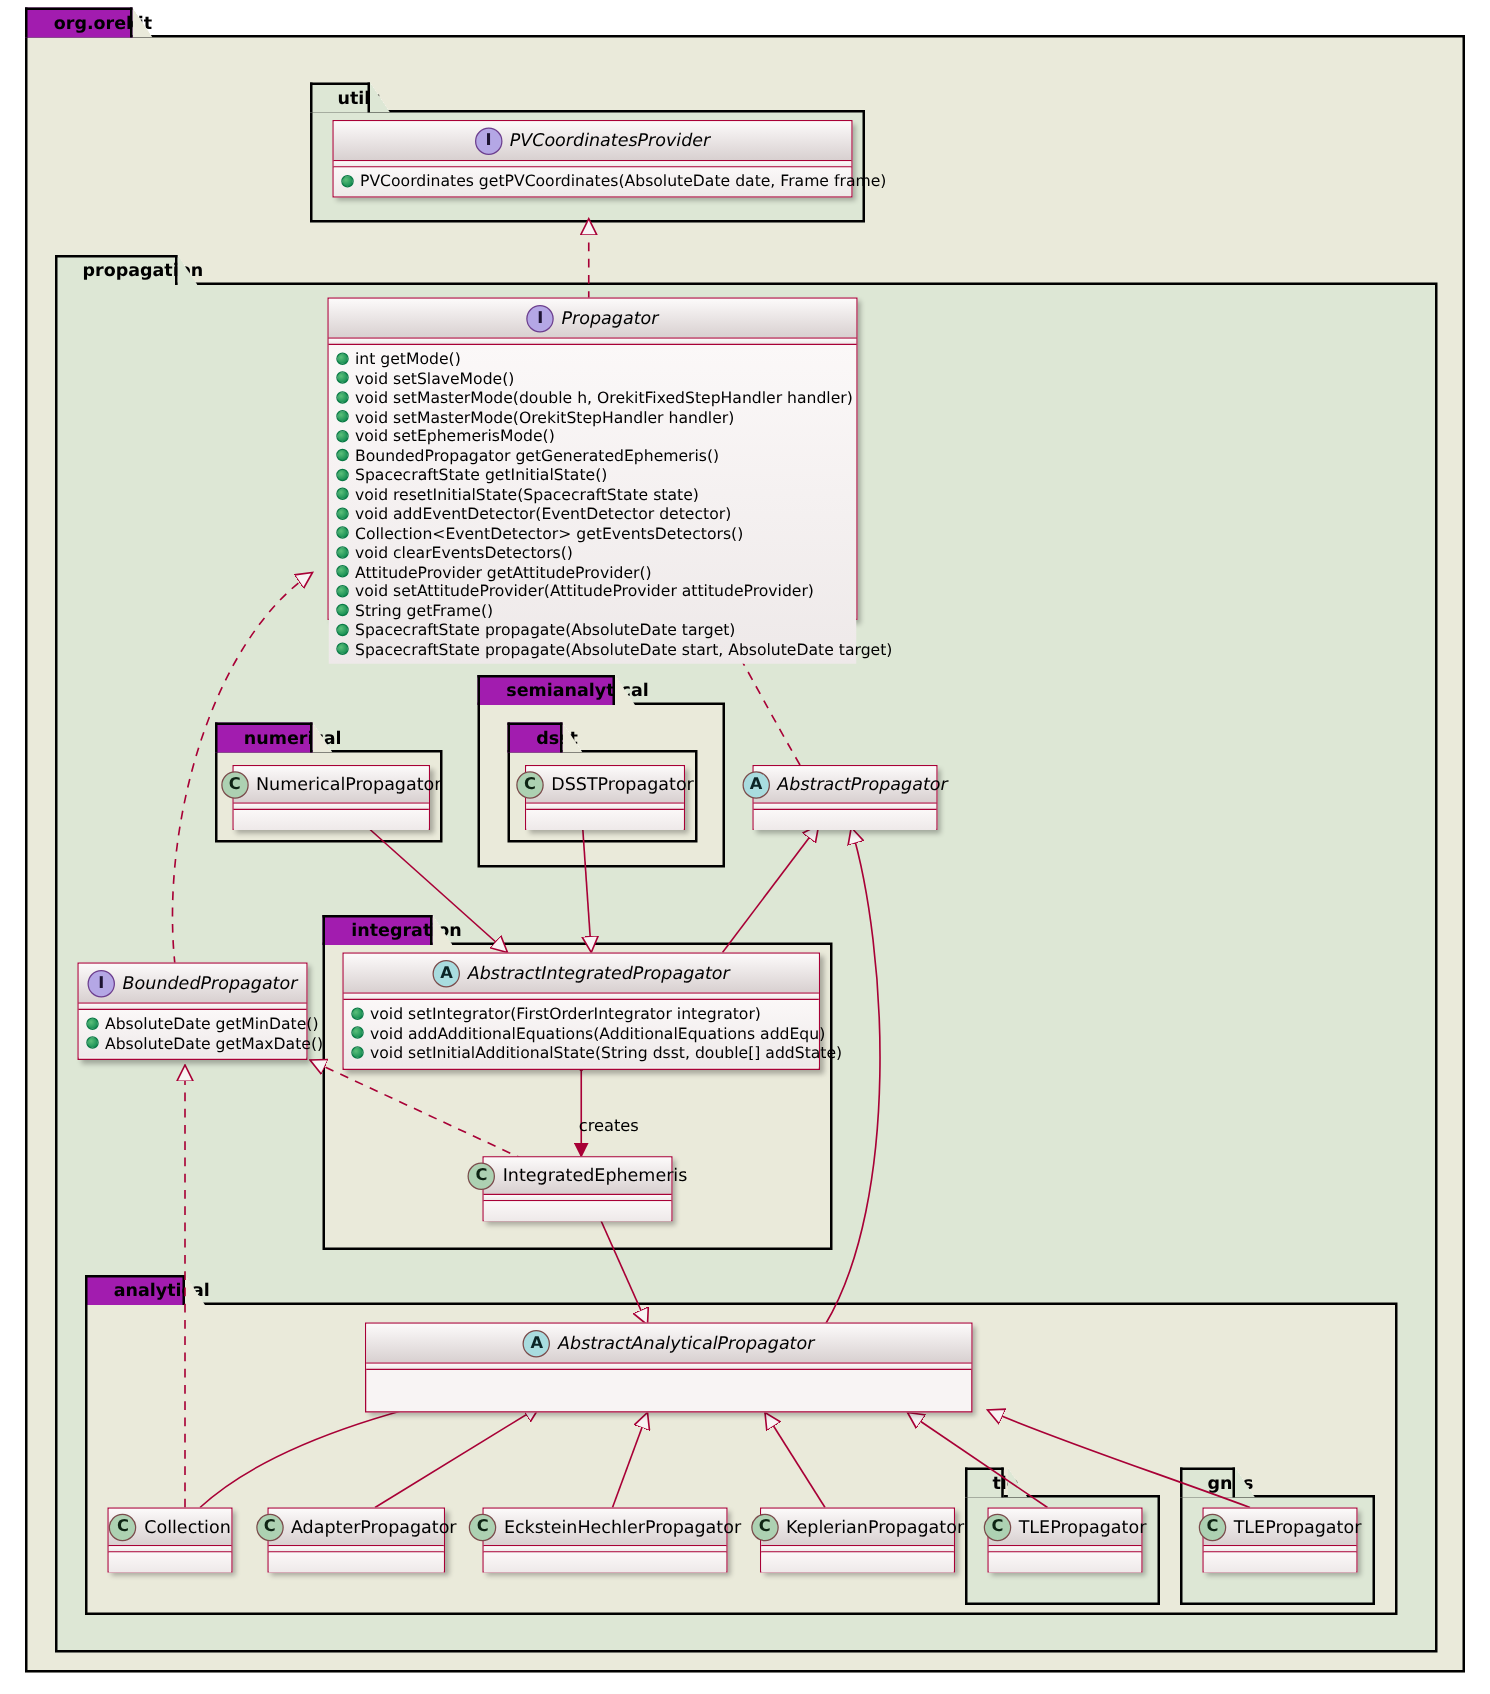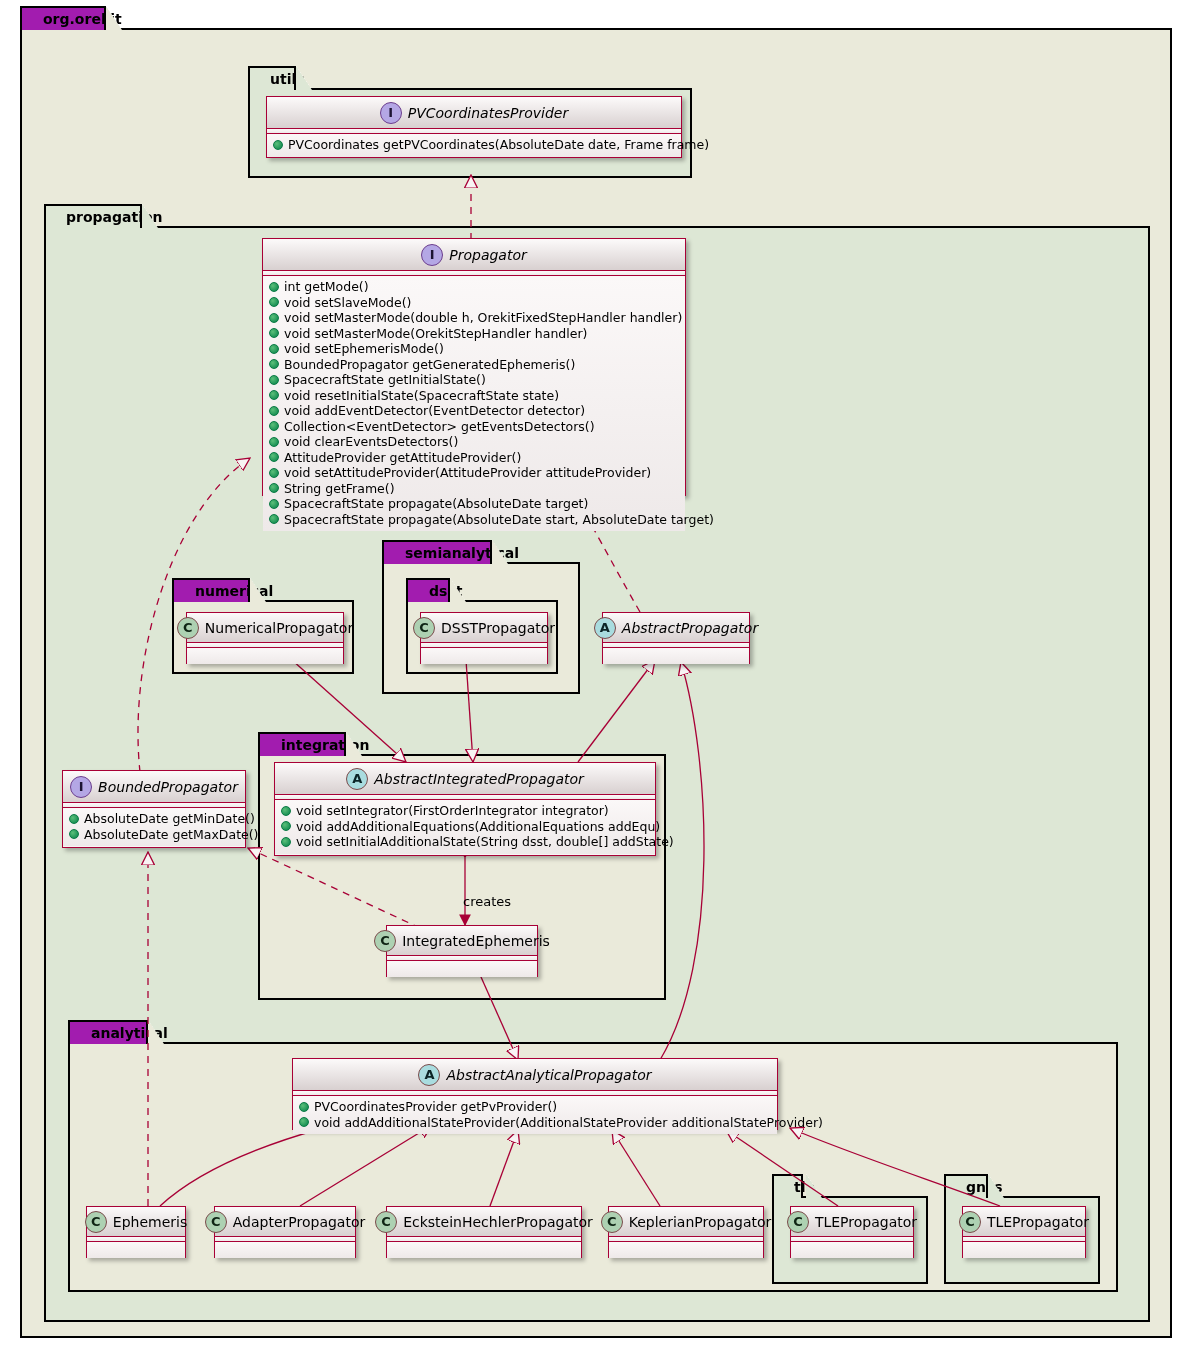--- a/index.html
+++ b/index.html
@@ -373,36 +373,26 @@
     <div class="emptybar"></div>
     <div class="members"></div>
   </div>
 
   <div class="cls" style="left:292px;top:1058px;width:486px;height:72px;">
     <div class="title ital">
       <span class="ico A">A</span>
       <span>AbstractAnalyticalPropagator</span>
     </div>
     <div class="emptybar"></div>
-    <div class="members">
-      <div class="m">
-          <span class="dot"></span>
-          <span>PVCoordinatesProvider getPvProvider()</span>
-        </div>
-      <div class="m">
-          <span class="dot"></span>
-          <span>void addAdditionalStateProvider(AdditionalStateProvider additionalStateProvider)</span>
-        </div>
-    </div>
   </div>
 
   <div class="cls stub" style="left:86px;top:1206px;width:100px;height:52px;">
     <div class="title" style="height:30px;">
       <span class="ico C">C</span>
-      <span>Ephemeris</span>
+      <span>Collection</span>
     </div>
     <div class="emptybar"></div>
     <div class="members"></div>
   </div>
 
   <div class="cls stub" style="left:214px;top:1206px;width:142px;height:52px;">
     <div class="title" style="height:30px;">
       <span class="ico C">C</span>
       <span>AdapterPropagator</span>
     </div>

